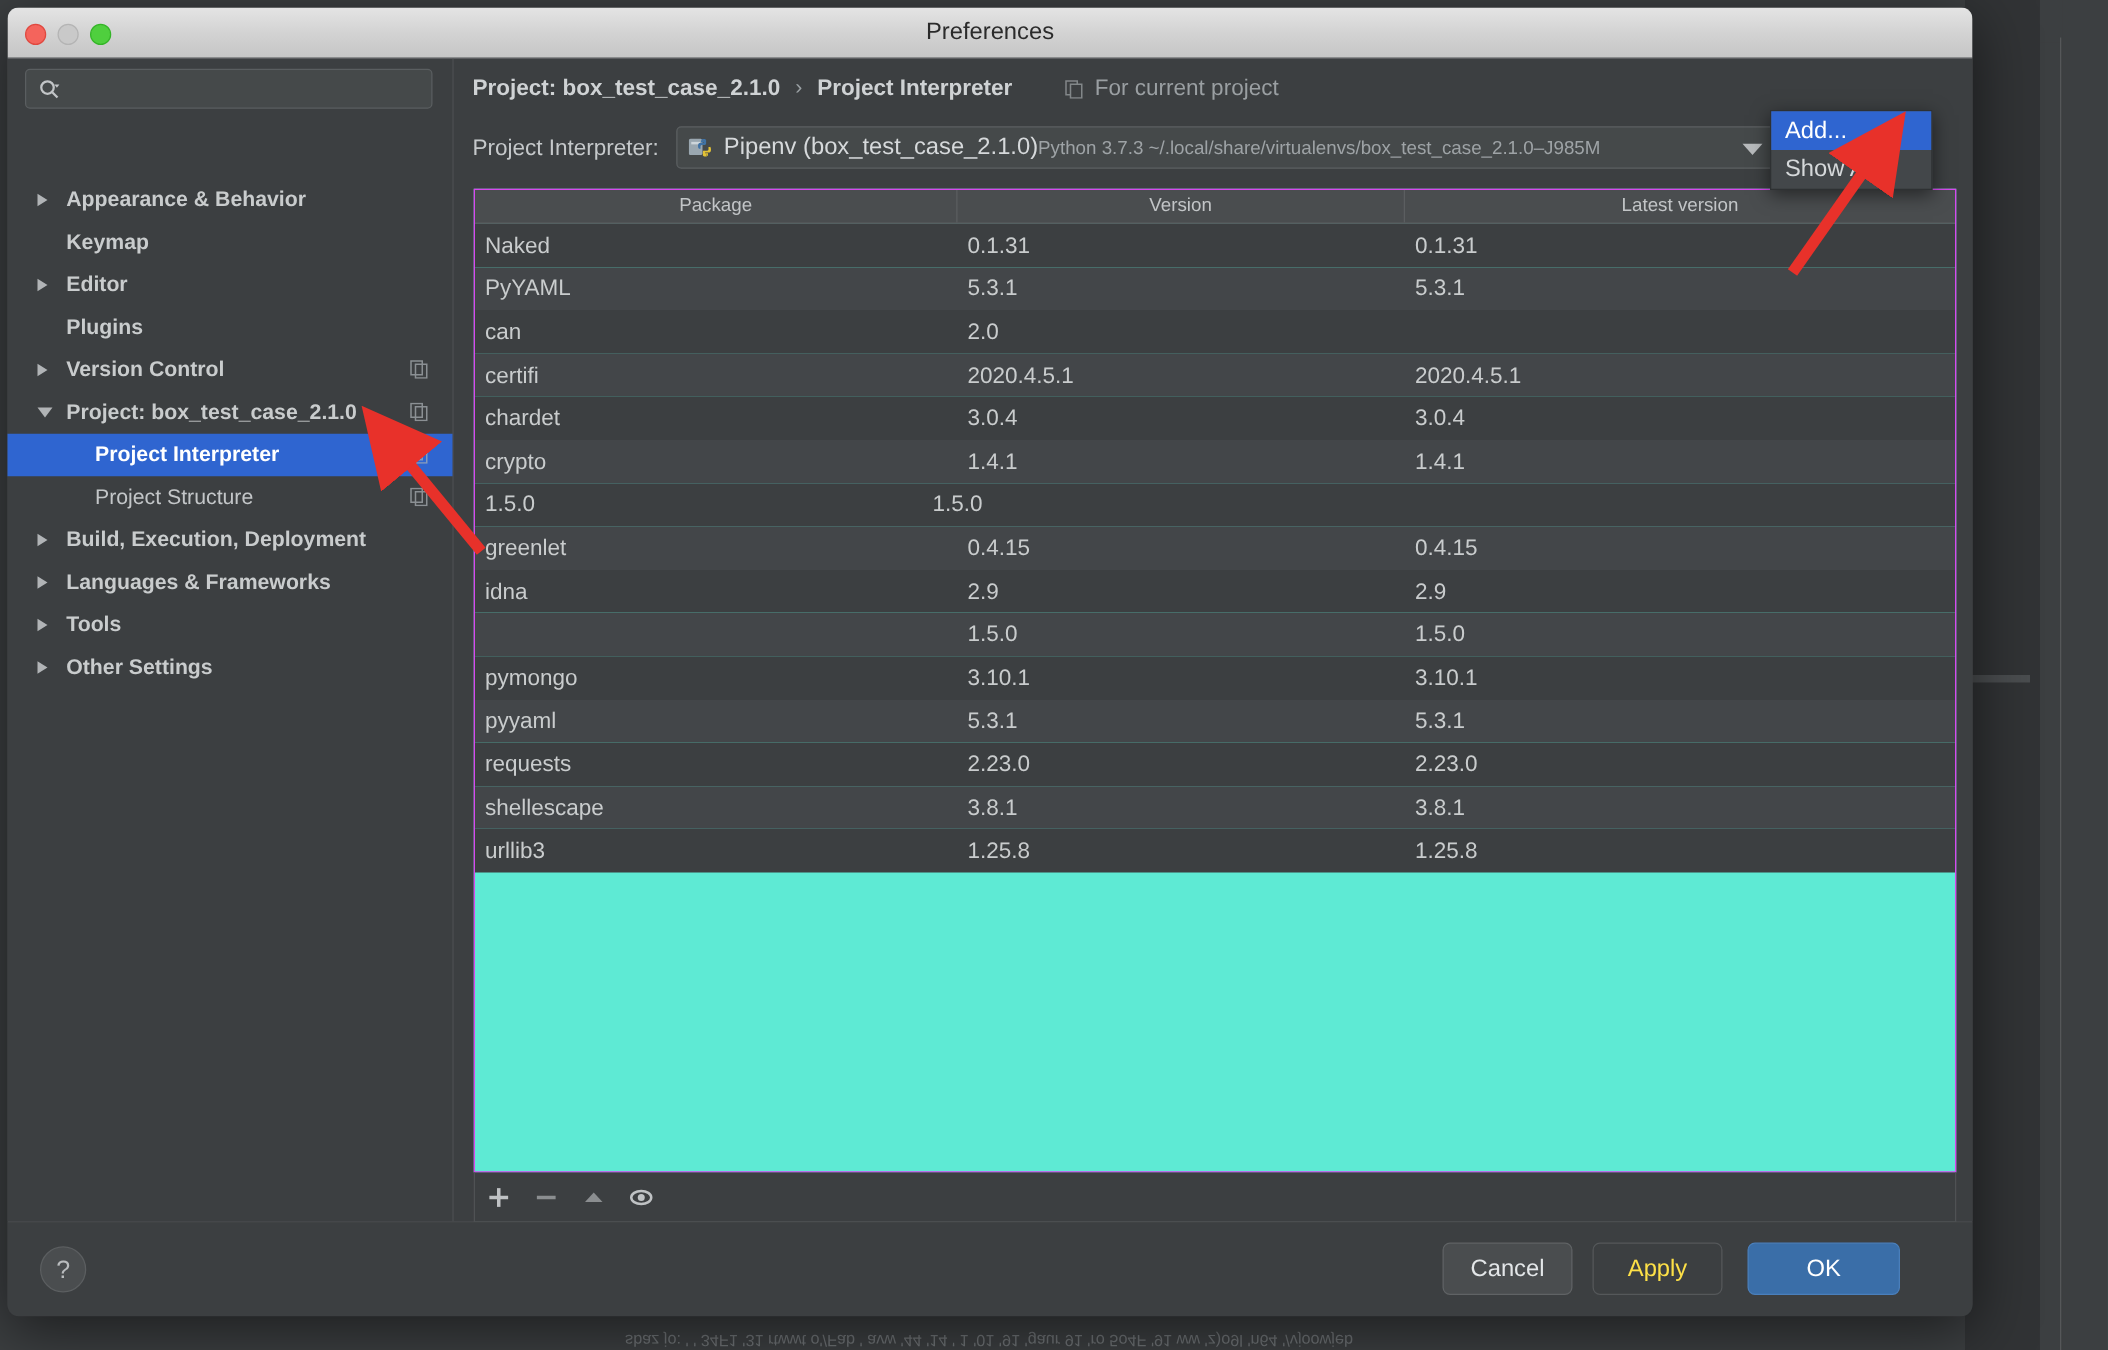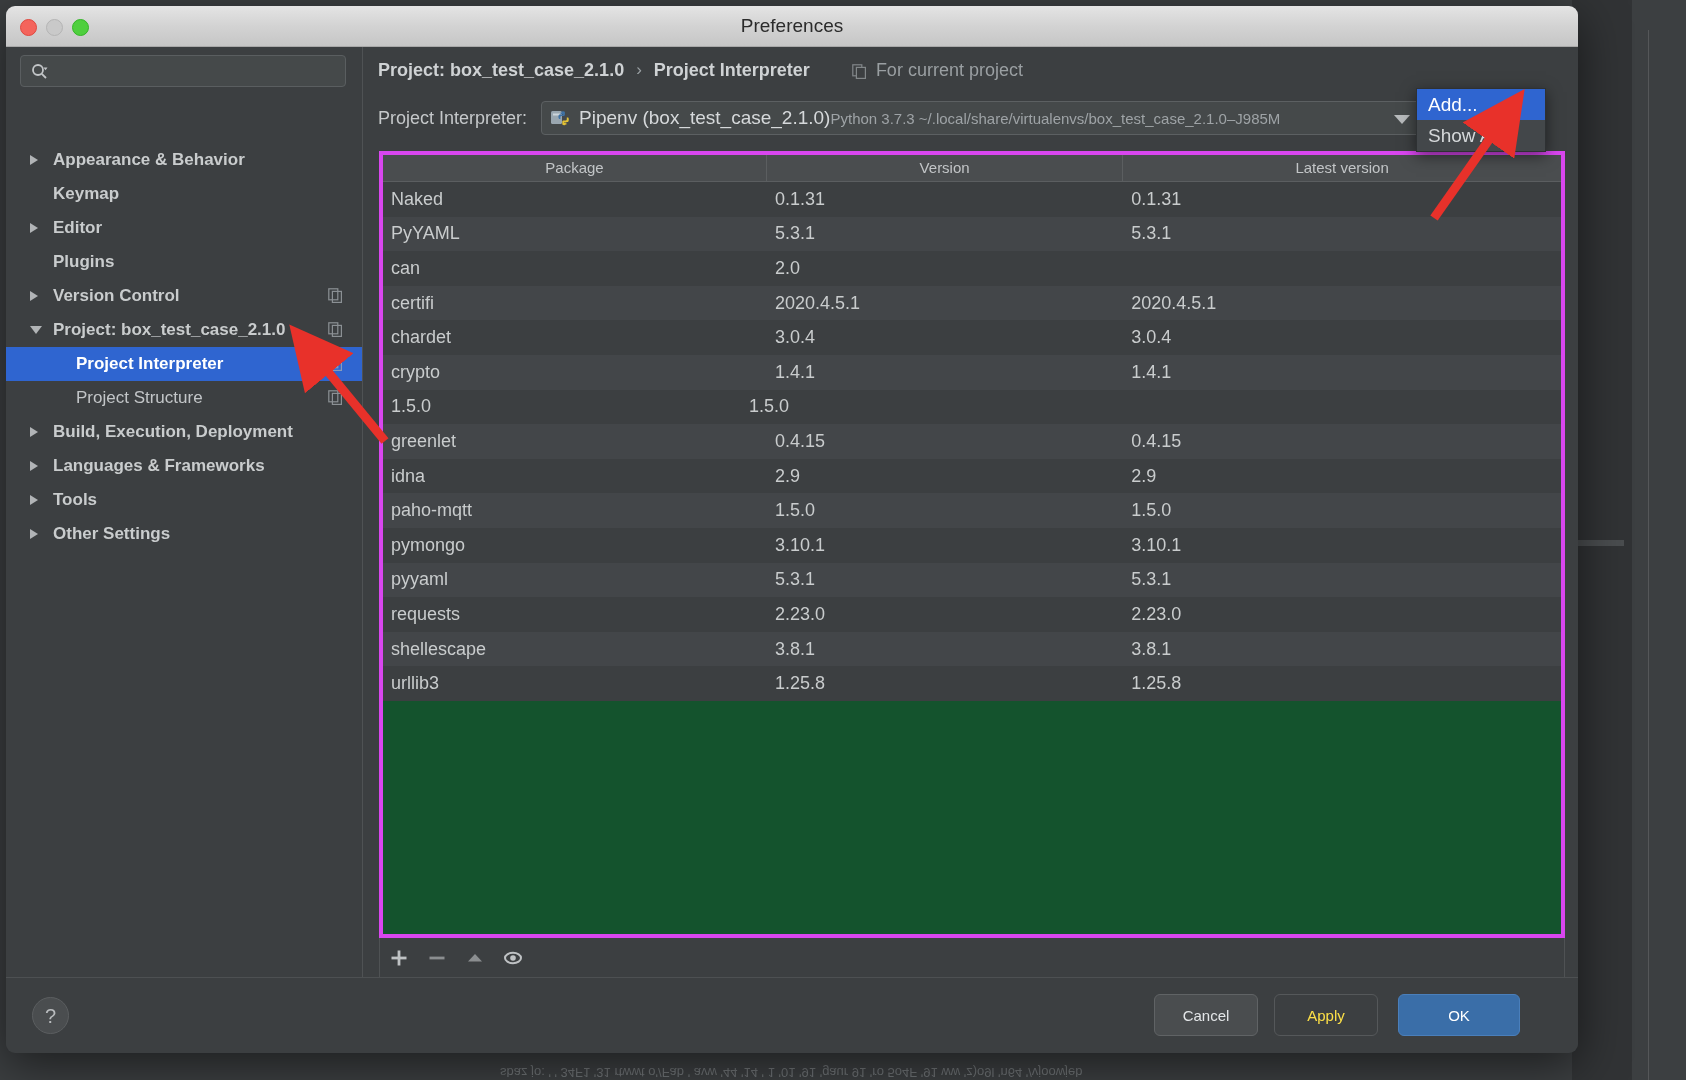--- a/index.html
+++ b/index.html
@@ -334,22 +334,22 @@
     color: #ffffff;
   }
 
   
   #pkg-panel {
     position: absolute;
     left: 16px;
     top: 104px;
     width: 1186px;
     height: 787px;
-    border: 4px solid #d946ef;
-    background: #14532d;
+    border: 1px solid #d946ef;
+    background: #5eead4;
     box-sizing: border-box;
   }
   #pkg-head {
     display: flex;
     height: 26px;
     background: #4a4d4f;
     border-bottom: 1px solid #5b5e60;
   }
   #pkg-head .th {
     font-size: 15px;
@@ -430,21 +430,21 @@
     font-size: 20px;
     line-height: 37px;
     text-align: center;
     box-sizing: border-box;
   }
   .dlg-btn {
     position: absolute;
     top: 16px;
     height: 42px;
     border-radius: 6px;
-    font-size: 15px;
+    font-size: 19px;
     line-height: 42px;
     text-align: center;
     box-sizing: border-box;
   }
   #cancel-btn {
     right: 320px;
     width: 104px;
     background: #4a4d4f;
     border: 1px solid #606365;
     color: #e3e6e8;
@@ -649,21 +649,20 @@
               <div class="td col-pkg">greenlet</div>
               <div class="td col-ver">0.4.15</div>
               <div class="td col-last">0.4.15</div>
             </div>
             <div class="pkg-row odd">
               <div class="td col-pkg">idna</div>
               <div class="td col-ver">2.9</div>
               <div class="td col-last">2.9</div>
             </div>
             <div class="pkg-row even">
-              <div class="td col-pkg">paho-mqtt</div>
               <div class="td col-ver">1.5.0</div>
               <div class="td col-last">1.5.0</div>
             </div>
             <div class="pkg-row odd">
               <div class="td col-pkg">pymongo</div>
               <div class="td col-ver">3.10.1</div>
               <div class="td col-last">3.10.1</div>
             </div>
             <div class="pkg-row even">
               <div class="td col-pkg">pyyaml</div>

